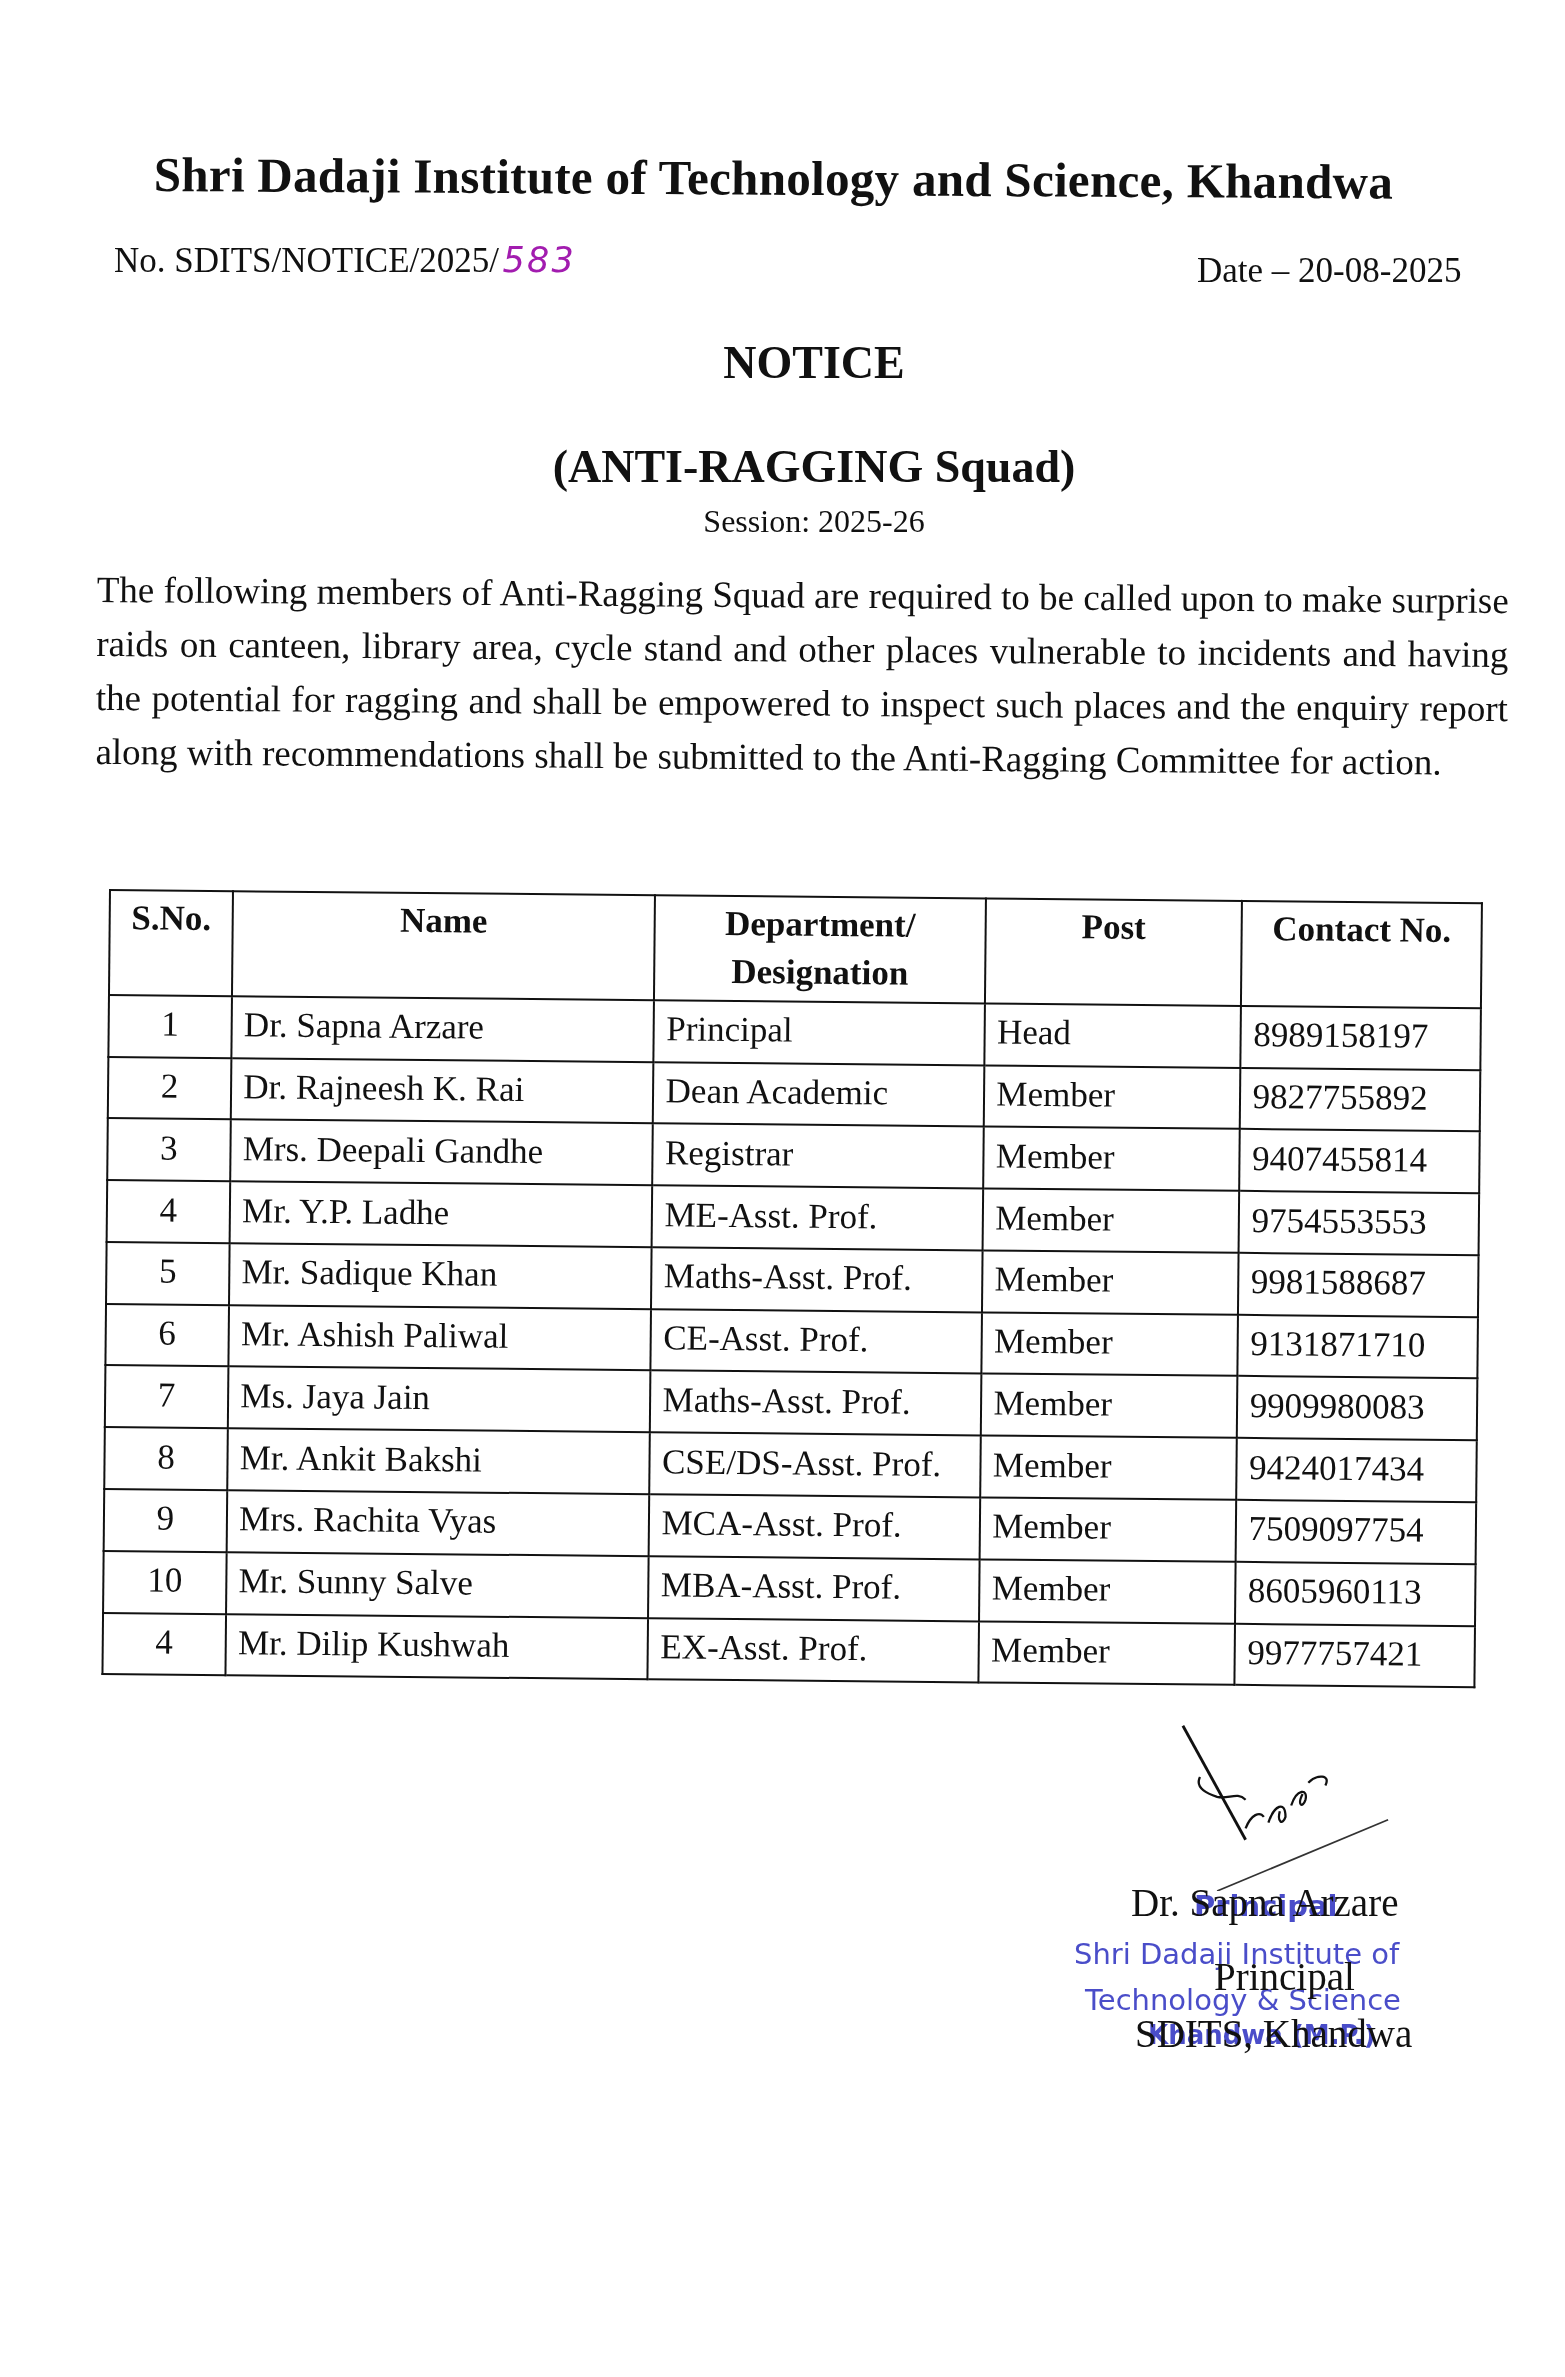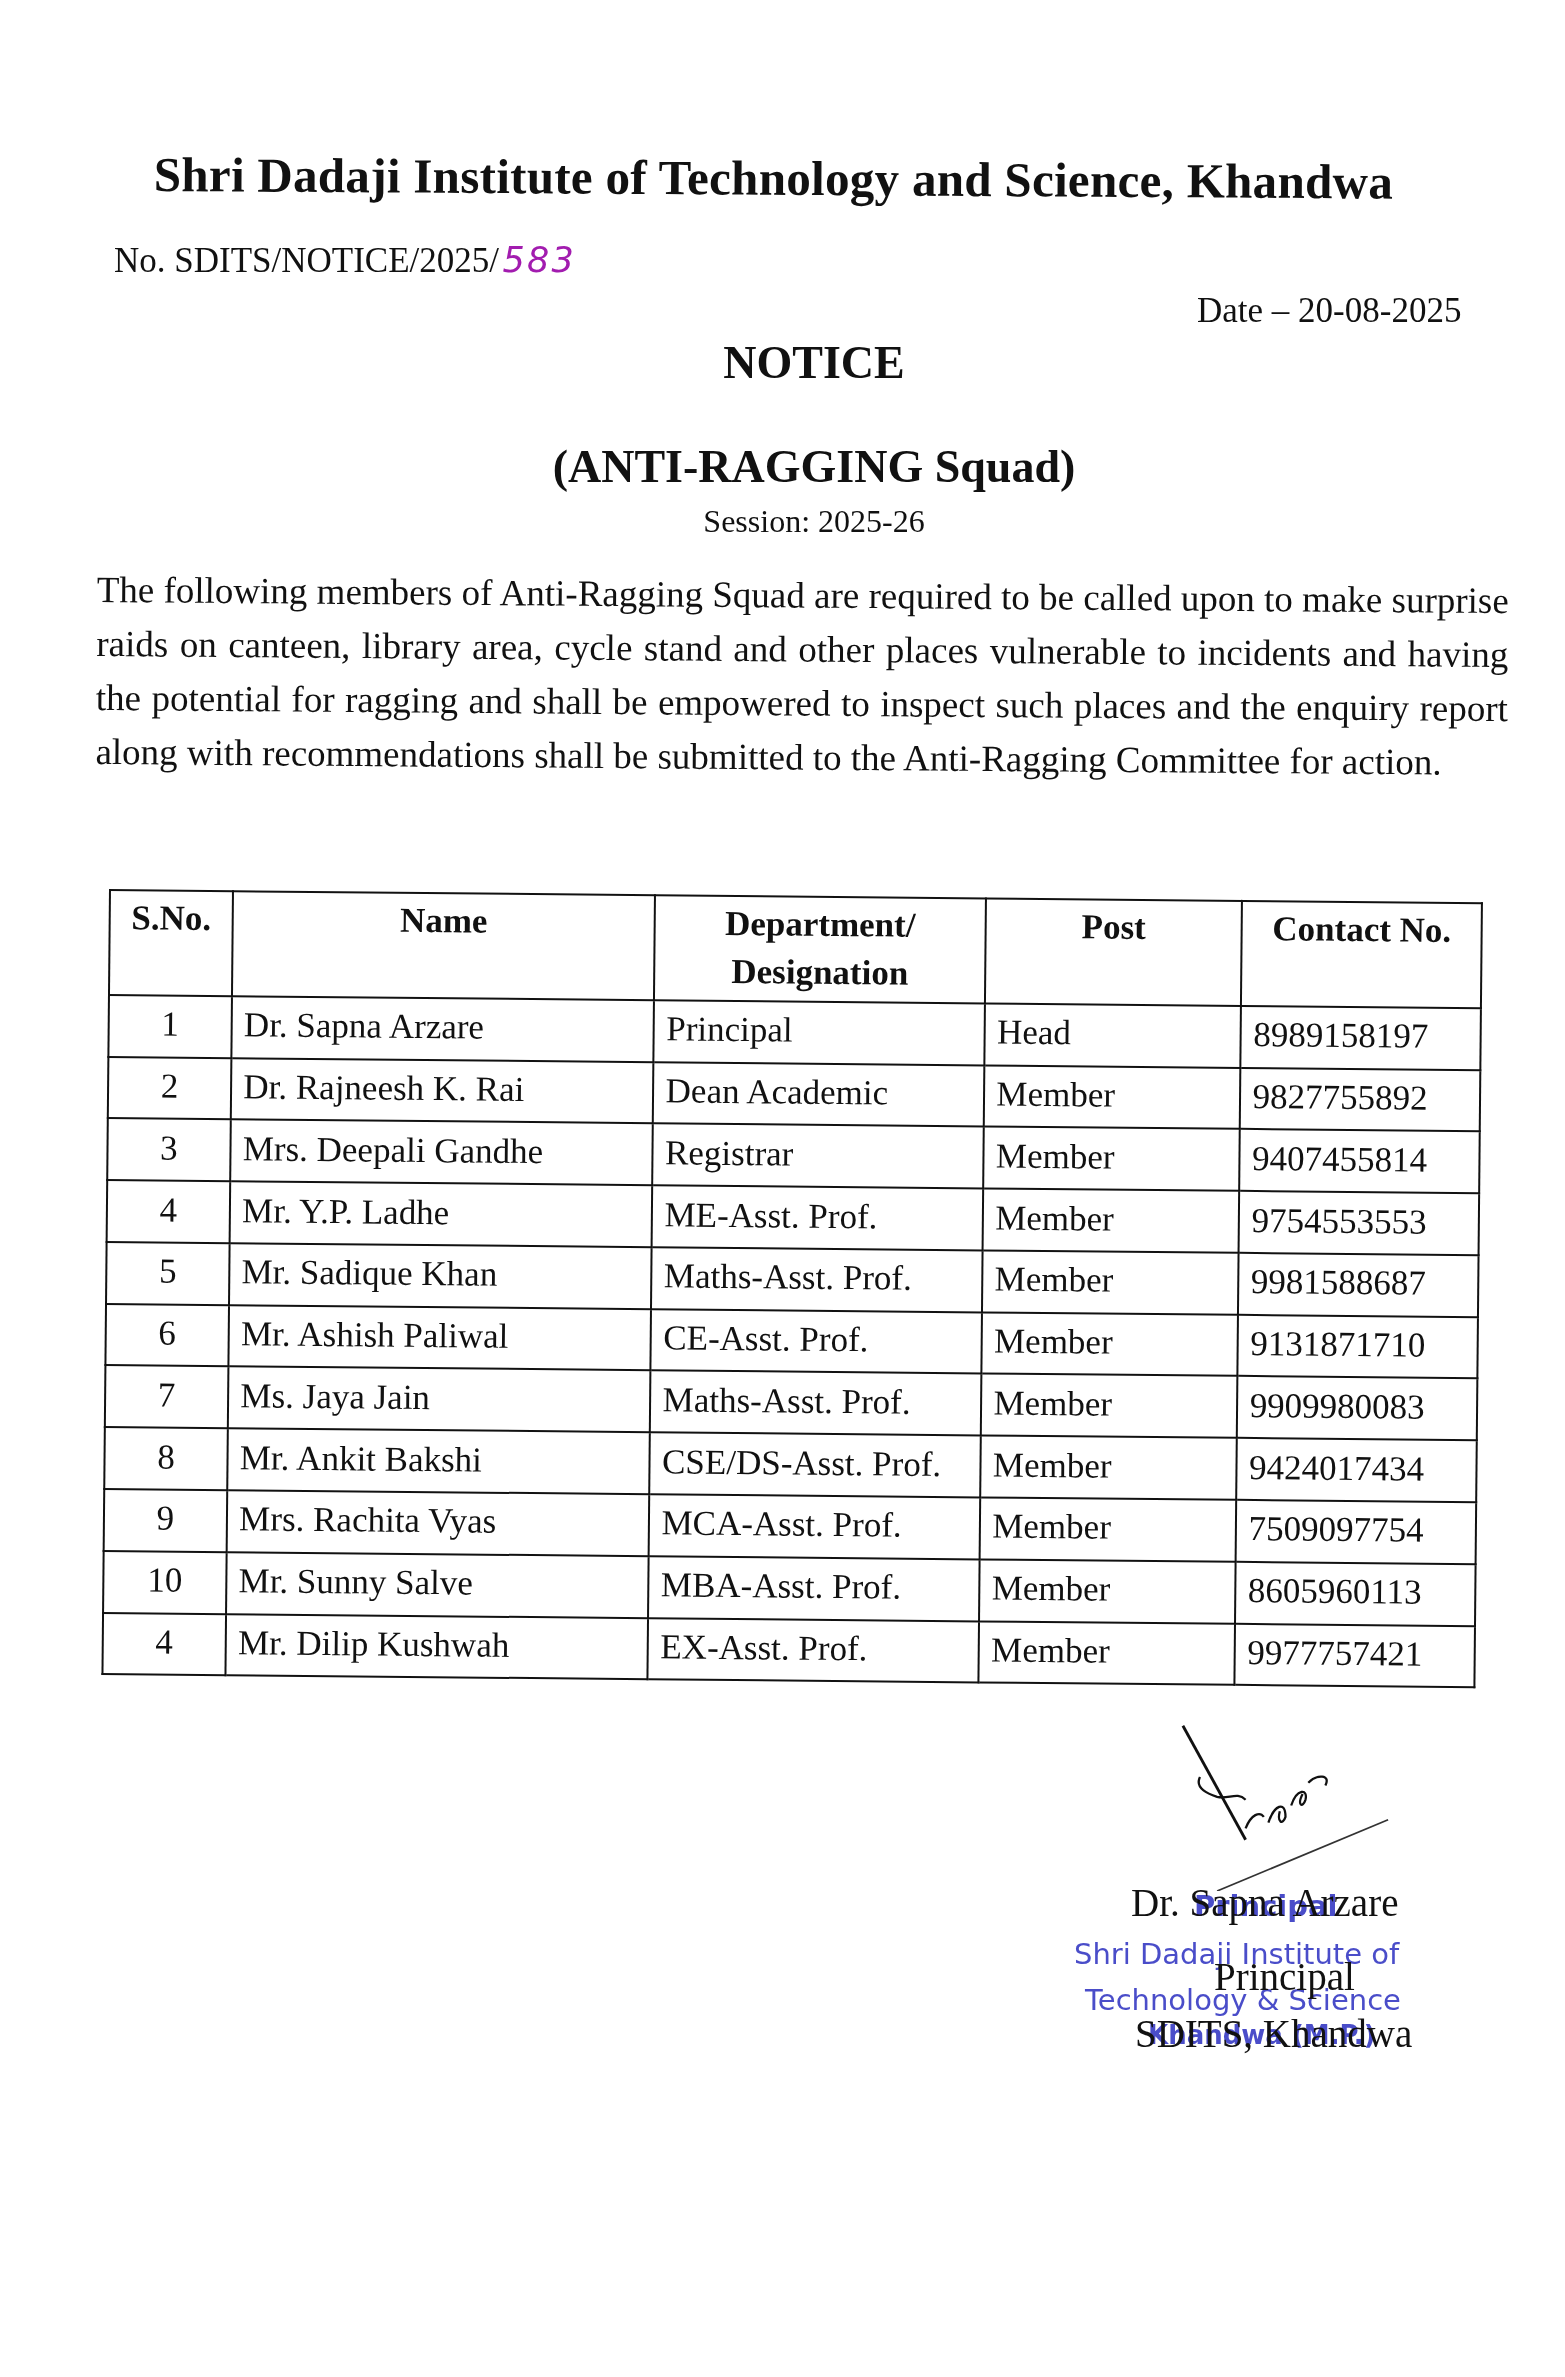--- a/index.html
+++ b/index.html
@@ -15,21 +15,21 @@
     transform: rotate(0.35deg); transform-origin: left top; white-space: nowrap;
   }
   .ref-no {
     position: absolute; left: 114px; top: 240px; font-size: 35px; white-space: nowrap;
   }
   .ref-no .hand {
     font-family: "DejaVu Sans", sans-serif; color: #a21caf; font-size: 35px;
     font-style: italic; letter-spacing: 2.3px; margin-left: 3.4px;
   }
   .date {
-    position: absolute; left: 1197px; top: 251px; font-size: 35px; white-space: nowrap; margin-top: 40px;
+    position: absolute; left: 1197px; top: 251px; font-size: 35px; white-space: nowrap;
   }
   .notice-head {
     position: absolute; left: 514px; top: 334px; width: 600px; text-align: center;
   }
   .notice-head .n1 { font-size: 46px; font-weight: bold; line-height: 57px; }
   .notice-head .n2 { font-size: 46px; font-weight: bold; line-height: 63px; margin-top: 44px; }
   .notice-head .n3 { font-size: 32px; line-height: 46px; }
 
   .body-text {
     position: absolute; left: 97px; top: 563px; width: 1412px;

